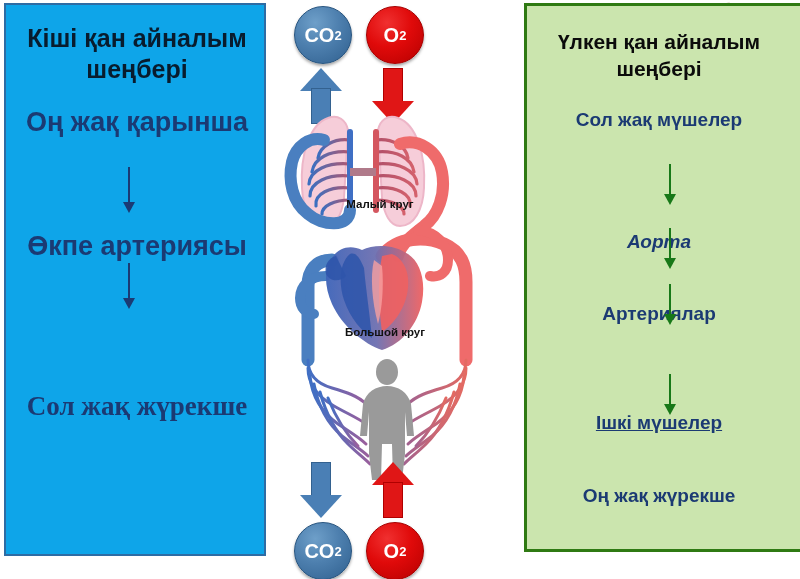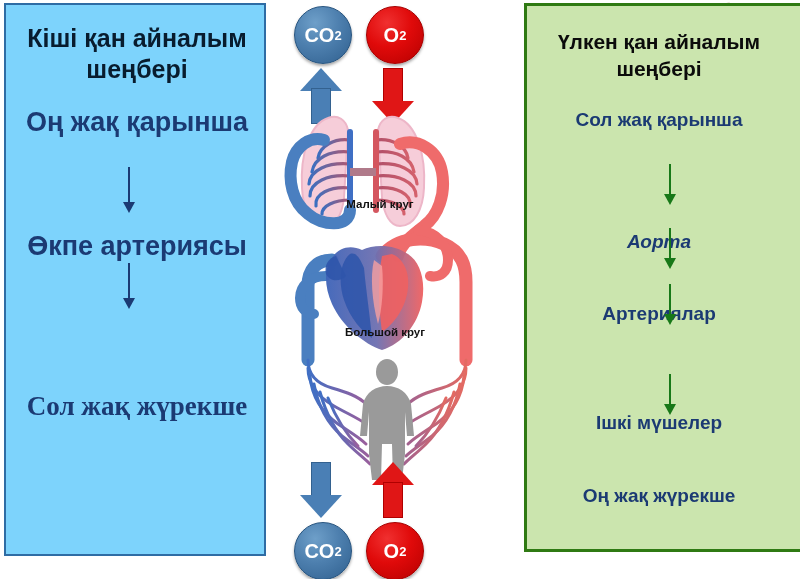--- a/index.html
+++ b/index.html
@@ -21,21 +21,21 @@
            width:62px;height:44px;border-radius:50% 50% 45% 55%;
            background:rgba(150,190,120,.45);
            transform:rotate(-14deg);}
   .wm-logo::after{content:"";position:absolute;left:30px;top:16px;
            width:48px;height:58px;border-radius:60% 40% 50% 50%;
            border:3px solid rgba(190,205,120,.45);border-left-color:transparent;
            border-top-color:transparent;transform:rotate(18deg);}
 
   
   .panel-blue{position:absolute;left:4px;top:3px;width:262px;height:553px;
-              background:#7dd3fc;border:2px solid #2e6ca4;box-sizing:border-box;z-index:10;}
+              background:#0ea5e9;border:2px solid #2e6ca4;box-sizing:border-box;z-index:10;}
   .panel-blue .p-title{position:absolute;left:8px;top:18px;width:246px;
               text-align:center;color:#081c2e;font-weight:700;font-size:25px;
               line-height:31px;}
   .blue-item{position:absolute;width:246px;left:8px;text-align:center;
              color:#1b3a73;font-weight:700;font-size:27px;line-height:26px;}
   .arrow-navy{position:absolute;width:20px;}
   .arrow-navy .shaft{position:absolute;left:9px;top:0;width:2px;background:#1b3a73;}
   .arrow-navy .head{position:absolute;left:4px;width:0;height:0;
              border-left:6px solid transparent;border-right:6px solid transparent;
              border-top:11px solid #1b3a73;}
@@ -243,42 +243,42 @@
       <div class="shaft" style="height:37px;"></div>
         <div class="head" style="top:35px;"></div>
     </div>
 
     <div class="blue-item" style="top:388px;font-family:Liberation Serif, serif;">Сол жақ жүрекше</div>
   </div>
 
   <div class="panel-green">
     <div class="p-title">Үлкен қан айналым шеңбері</div>
 
-    <div class="green-item" style="top:102px;">Сол жақ қарынша</div>
+    <div class="green-item" style="top:102px;">Сол жақ мүшелер</div>
 
     <div class="arrow-green" style="left:134px;top:158px;height:42px;">
       <div class="shaft" style="height:32px;"></div>
         <div class="head" style="top:30px;"></div>
     </div>
 
     <div class="green-item" style="top:224px;font-style:italic;">Аорта</div>
 
     <div class="arrow-green" style="left:134px;top:222px;height:42px;">
       <div class="shaft" style="height:32px;"></div>
         <div class="head" style="top:30px;"></div>
     </div>
 
     <div class="green-item" style="top:296px;">Артериялар</div>
 
     <div class="arrow-green" style="left:134px;top:278px;height:42px;">
       <div class="shaft" style="height:32px;"></div>
         <div class="head" style="top:30px;"></div>
     </div>
 
-    <div class="green-item" style="top:405px;">Ішкі мүшелер</div>
+    <div class="green-item" style="top:405px;text-decoration:underline;">Ішкі мүшелер</div>
 
     <div class="arrow-green" style="left:134px;top:368px;height:42px;">
       <div class="shaft" style="height:32px;"></div>
         <div class="head" style="top:30px;"></div>
     </div>
 
     <div class="green-item" style="top:478px;">Оң жақ жүрекше</div>
   </div>
 
   <div class="wm-layer">

